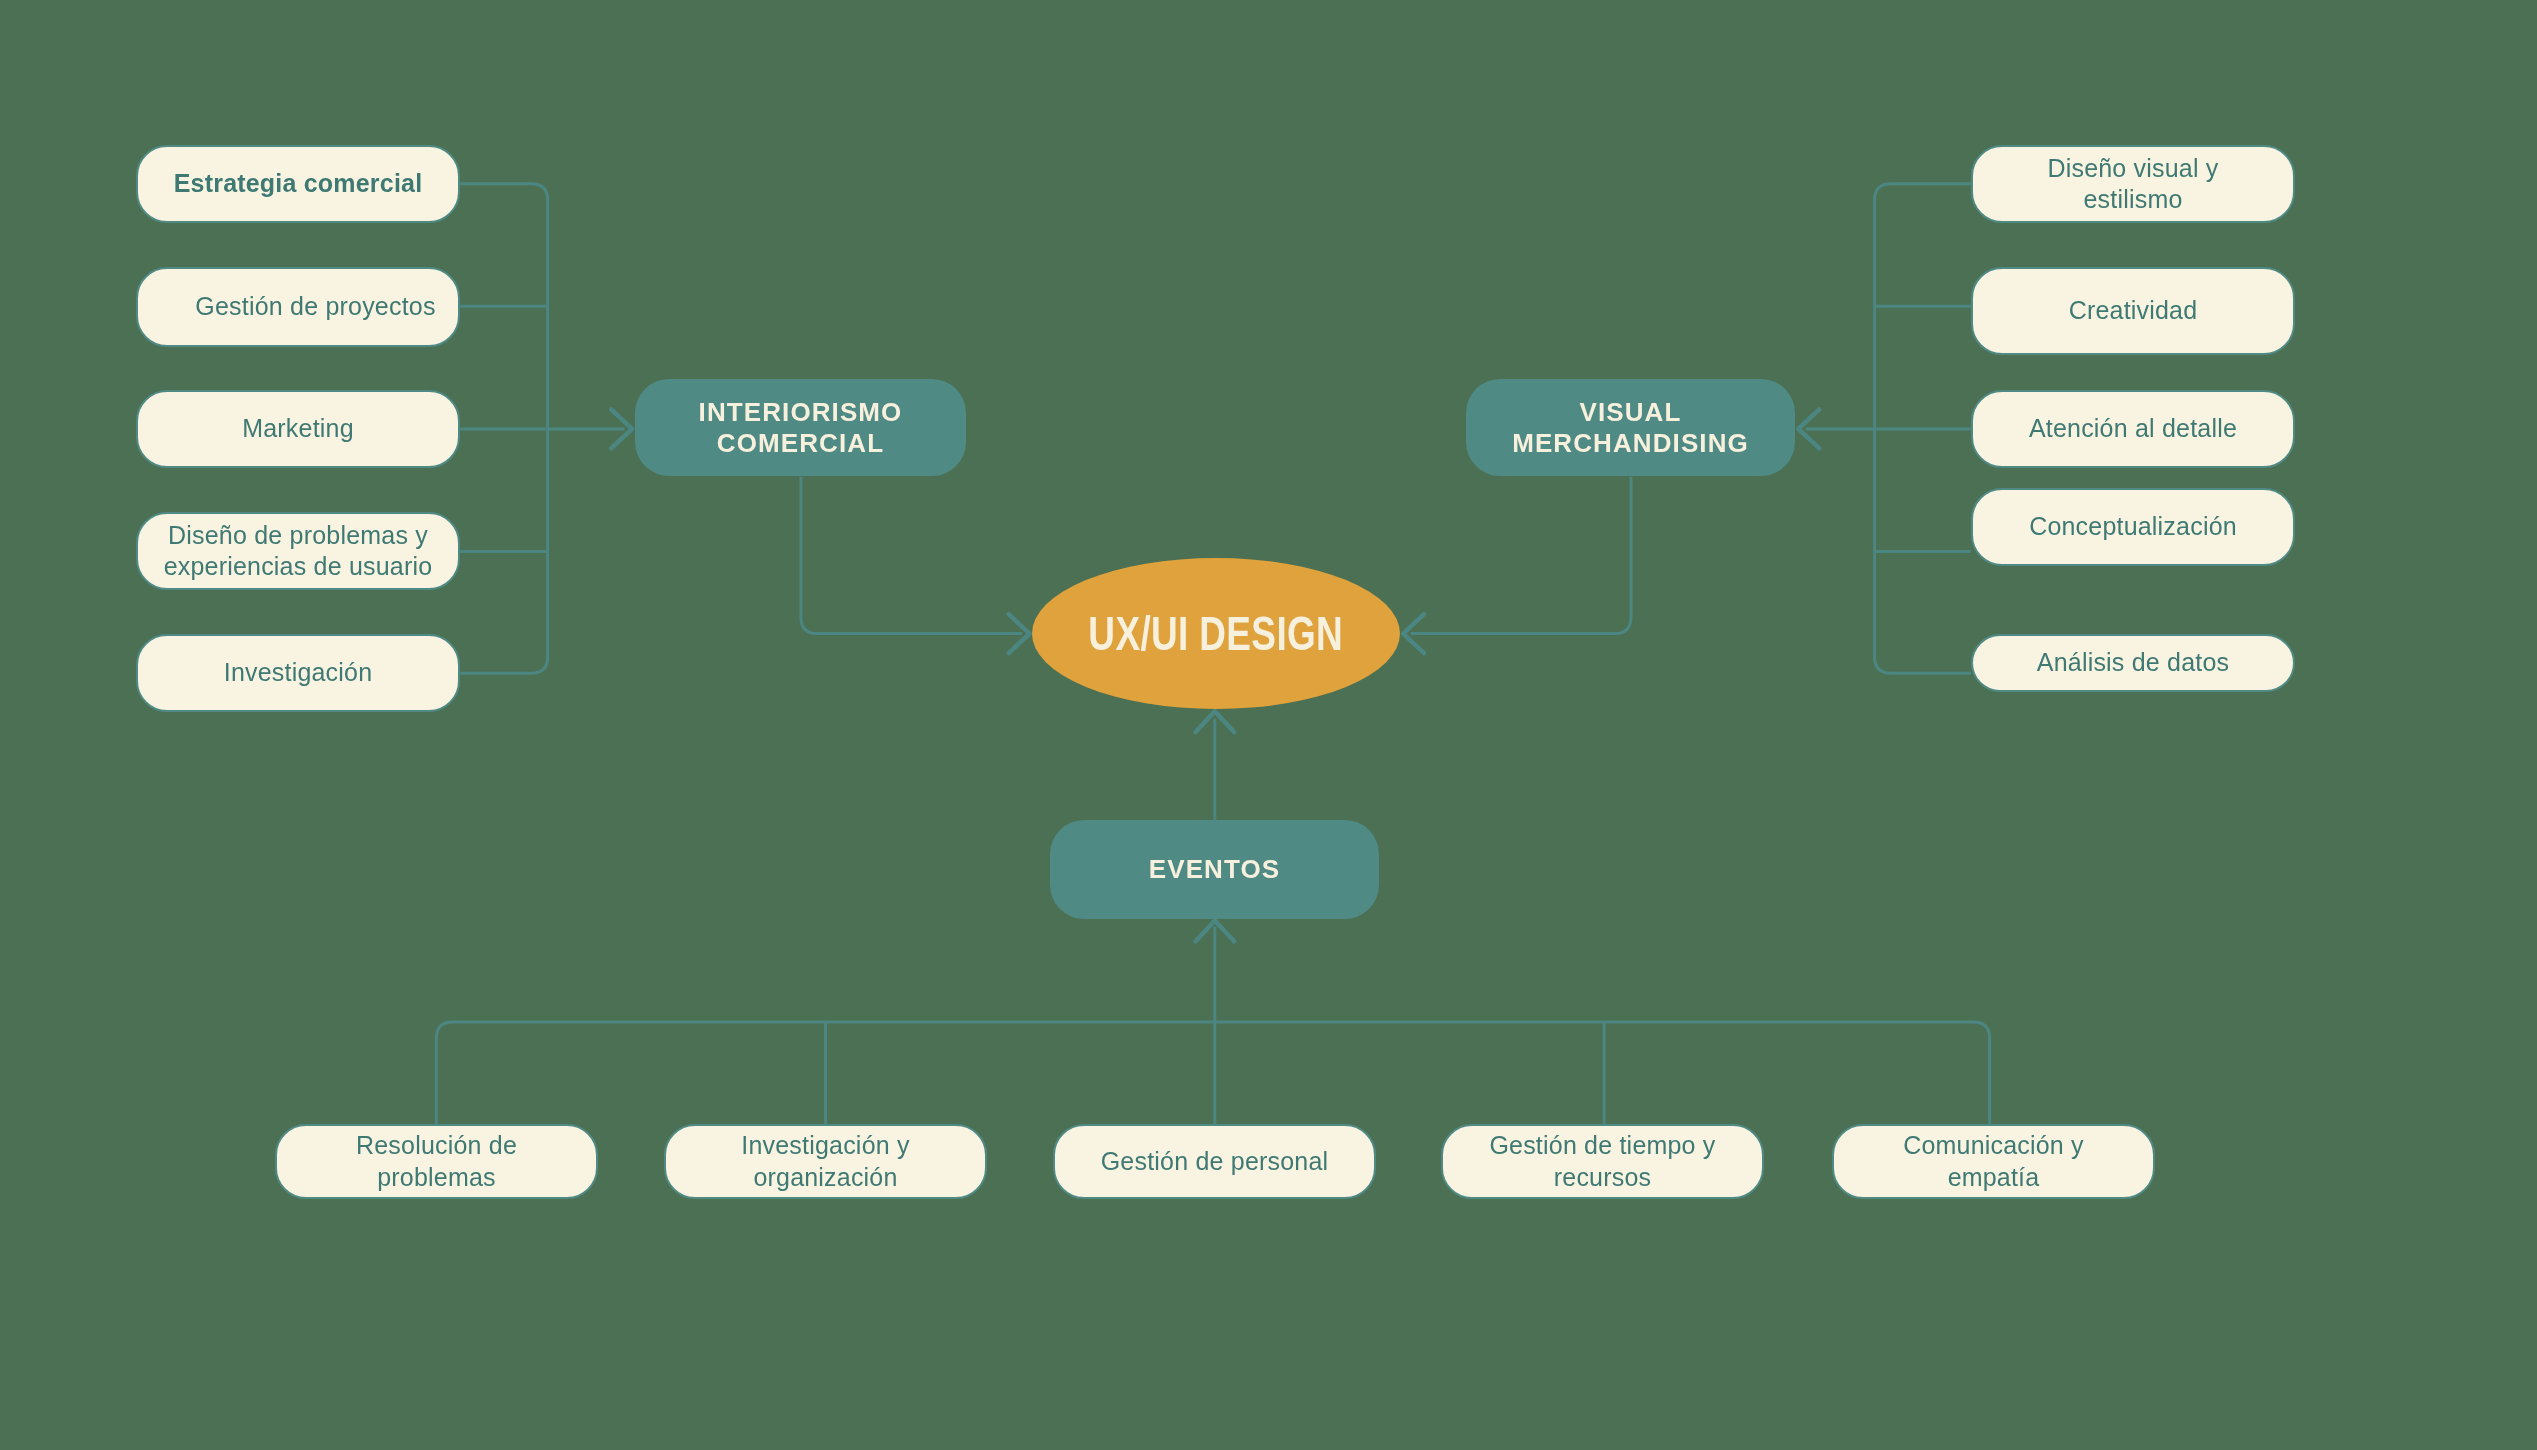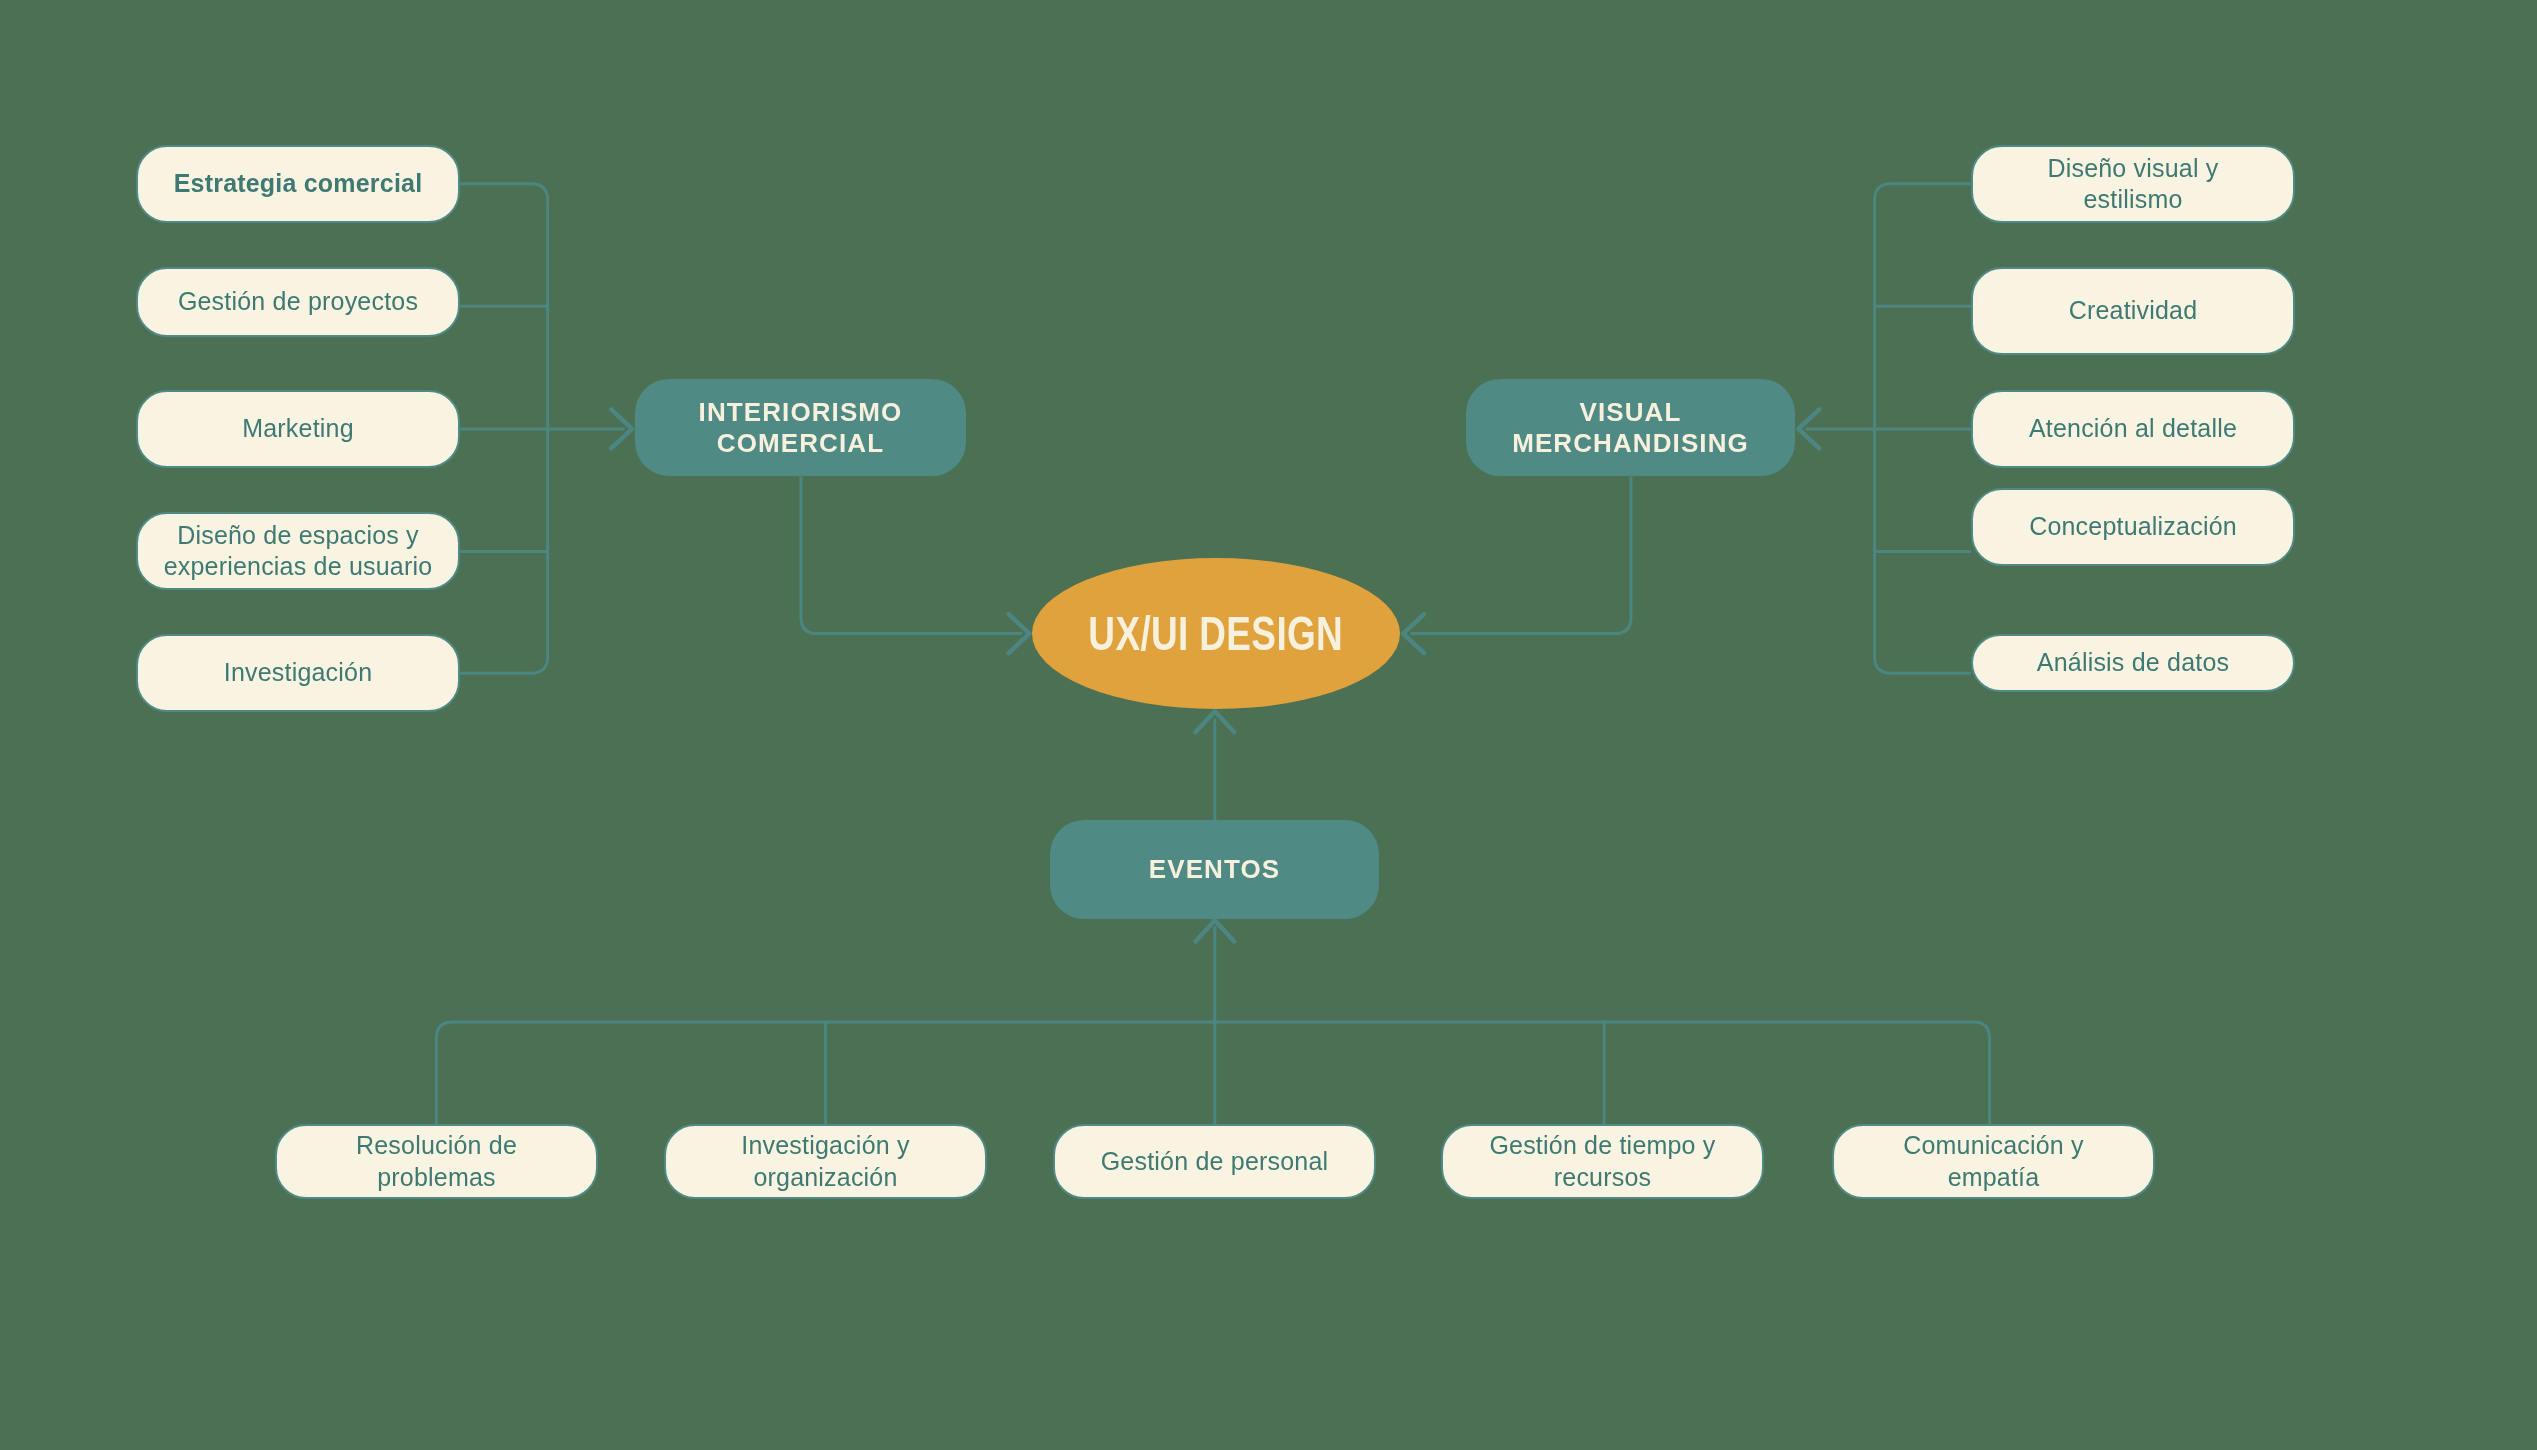--- a/index.html
+++ b/index.html
@@ -103,28 +103,28 @@
   <div class="node branch" style="left:1466px; top:379px; width:329px; height:97px;">
     <span>VISUAL MERCHANDISING</span>
   </div>
   <div class="node branch" style="left:1050px; top:820px; width:329px; height:99px;">
     <span>EVENTOS</span>
   </div>
 
   <div class="node leaf" style="left:136px; top:145px; width:324px; height:78px;font-weight:bold;">
     <span>Estrategia comercial</span>
   </div>
-  <div class="node leaf" style="left:136px; top:267px; width:324px; height:70px;">
+  <div class="node leaf" style="left:136px; top:267px; width:324px; height:80px;justify-content:flex-end;">
     <span>Gestión de proyectos</span>
   </div>
   <div class="node leaf" style="left:136px; top:390px; width:324px; height:78px;">
     <span>Marketing</span>
   </div>
   <div class="node leaf" style="left:136px; top:512px; width:324px; height:78px;">
-    <span>Diseño de espacios y experiencias de usuario</span>
+    <span>Diseño de problemas y experiencias de usuario</span>
   </div>
   <div class="node leaf" style="left:136px; top:634px; width:324px; height:78px;">
     <span>Investigación</span>
   </div>
 
   <div class="node leaf" style="left:1971px; top:145px; width:324px; height:78px;">
     <span>Diseño visual y estilismo</span>
   </div>
   <div class="node leaf" style="left:1971px; top:267px; width:324px; height:88px;">
     <span>Creatividad</span>

